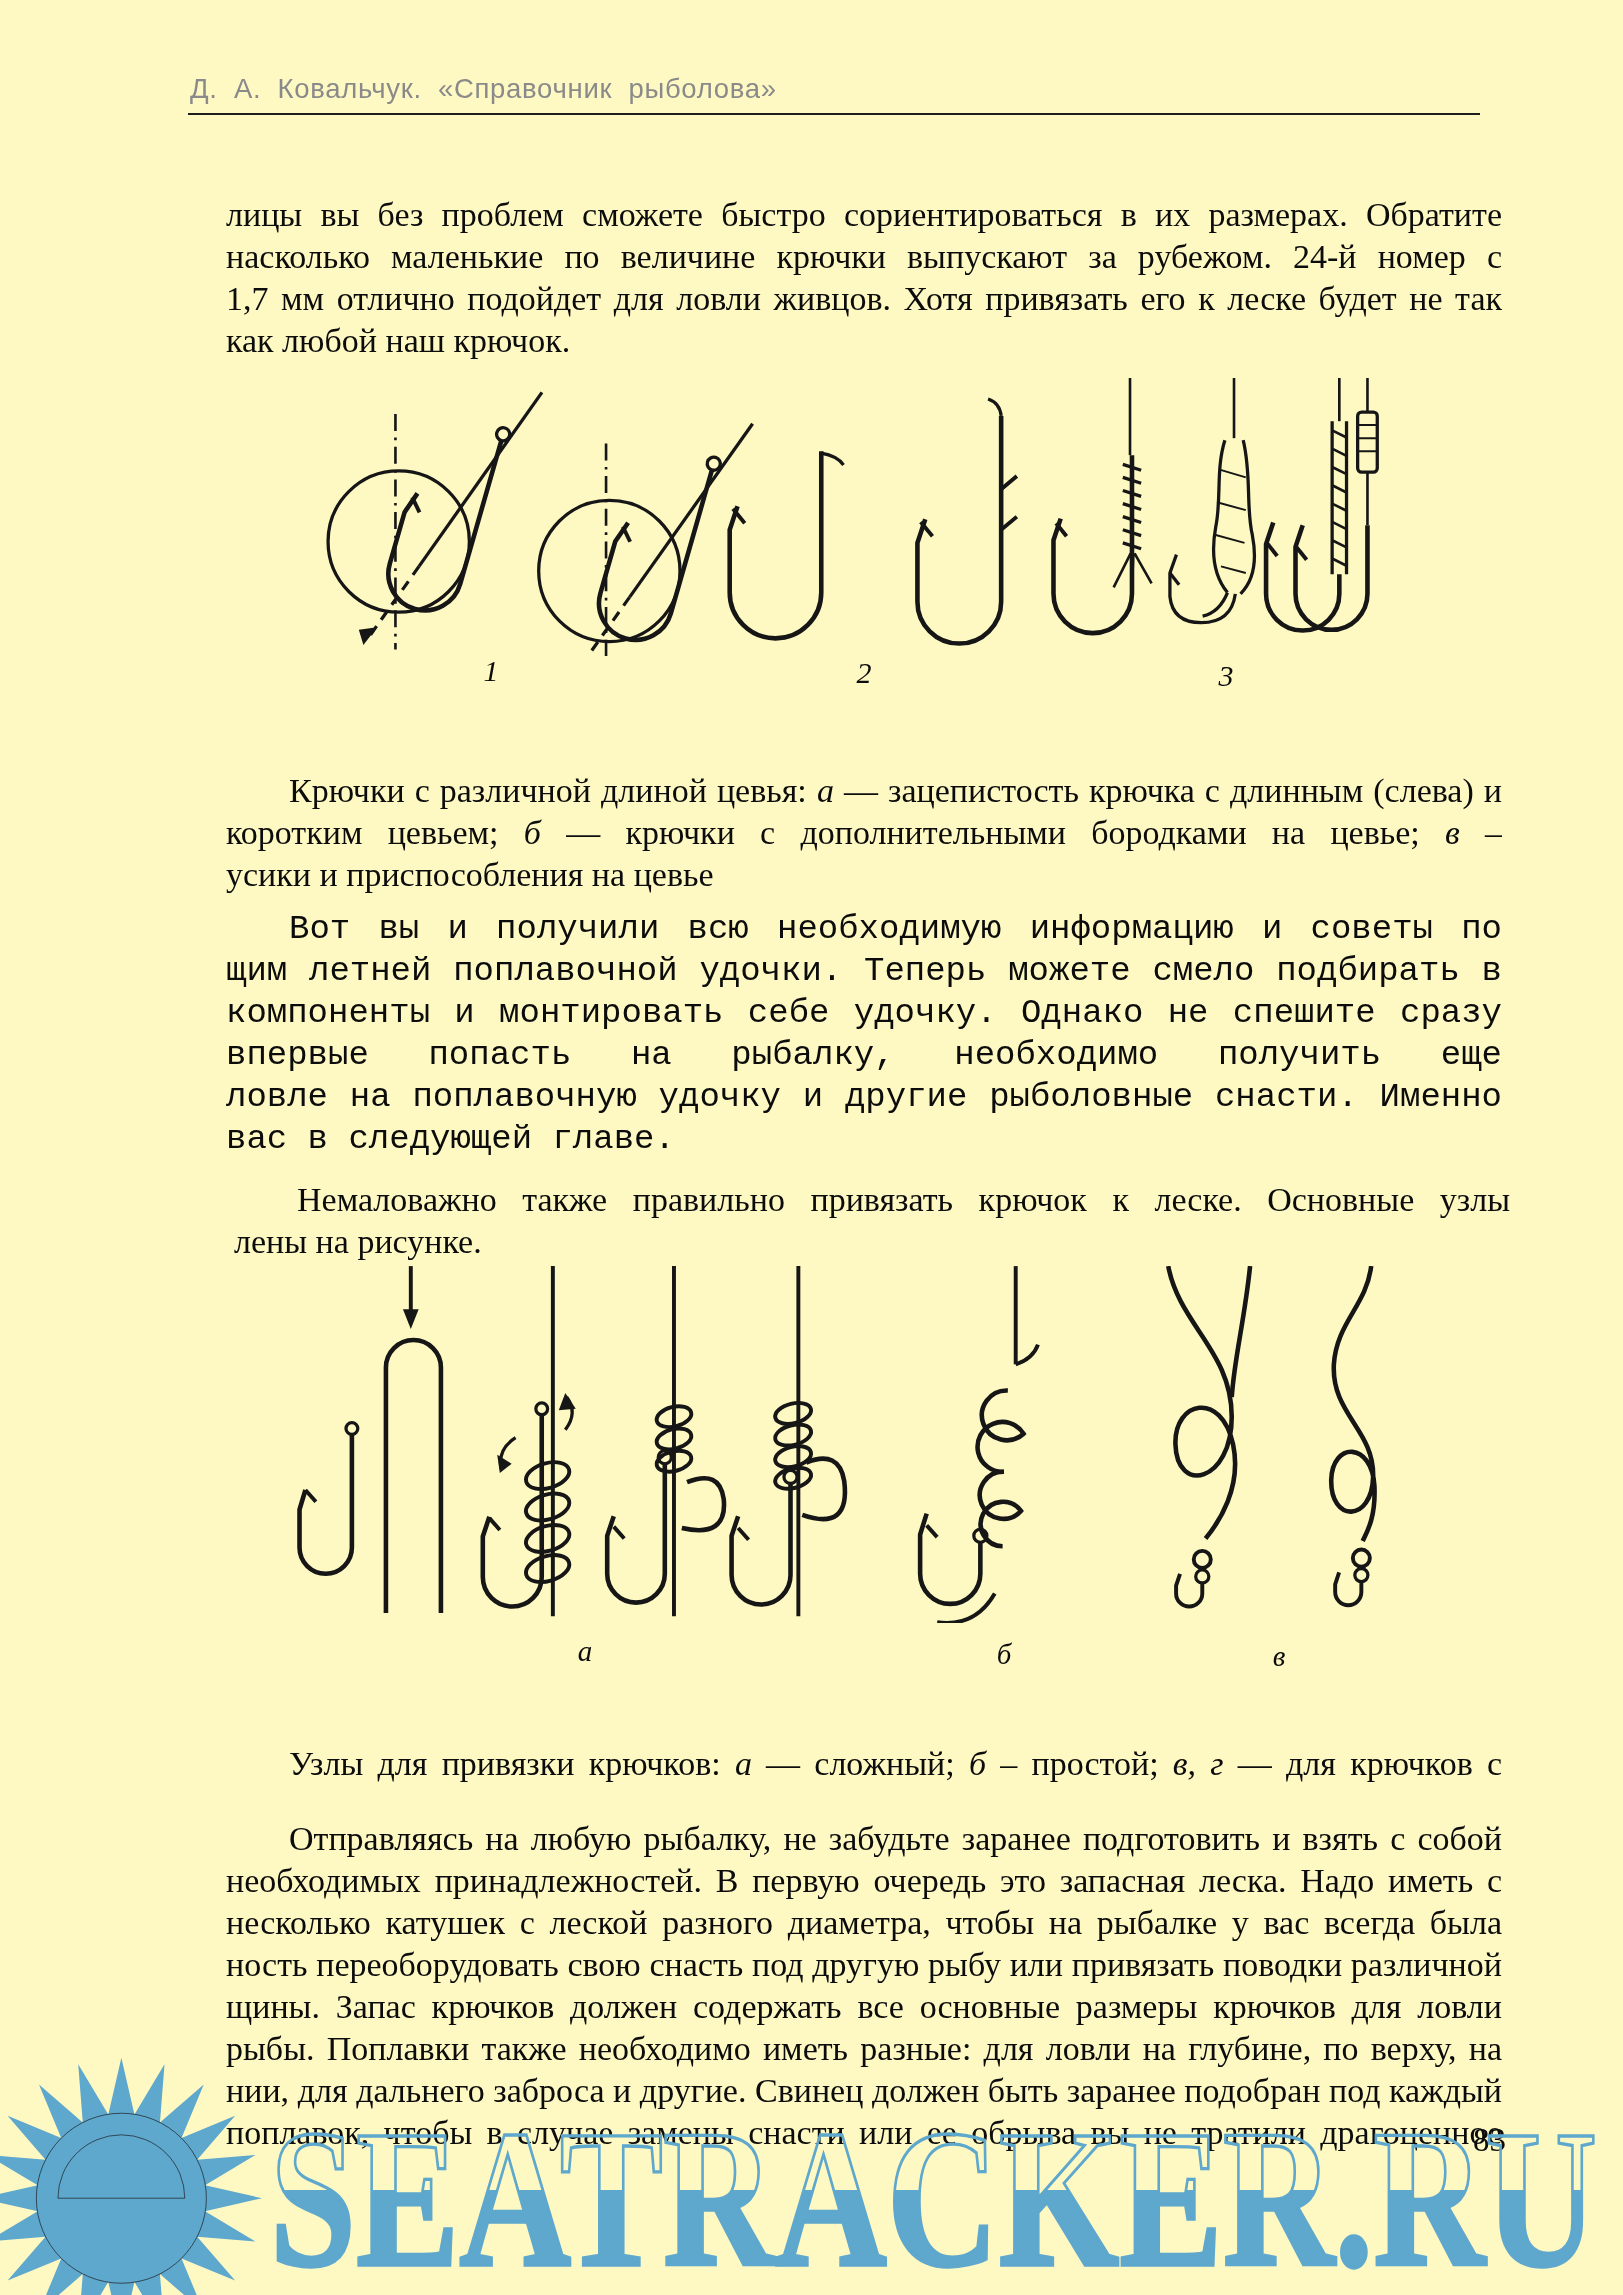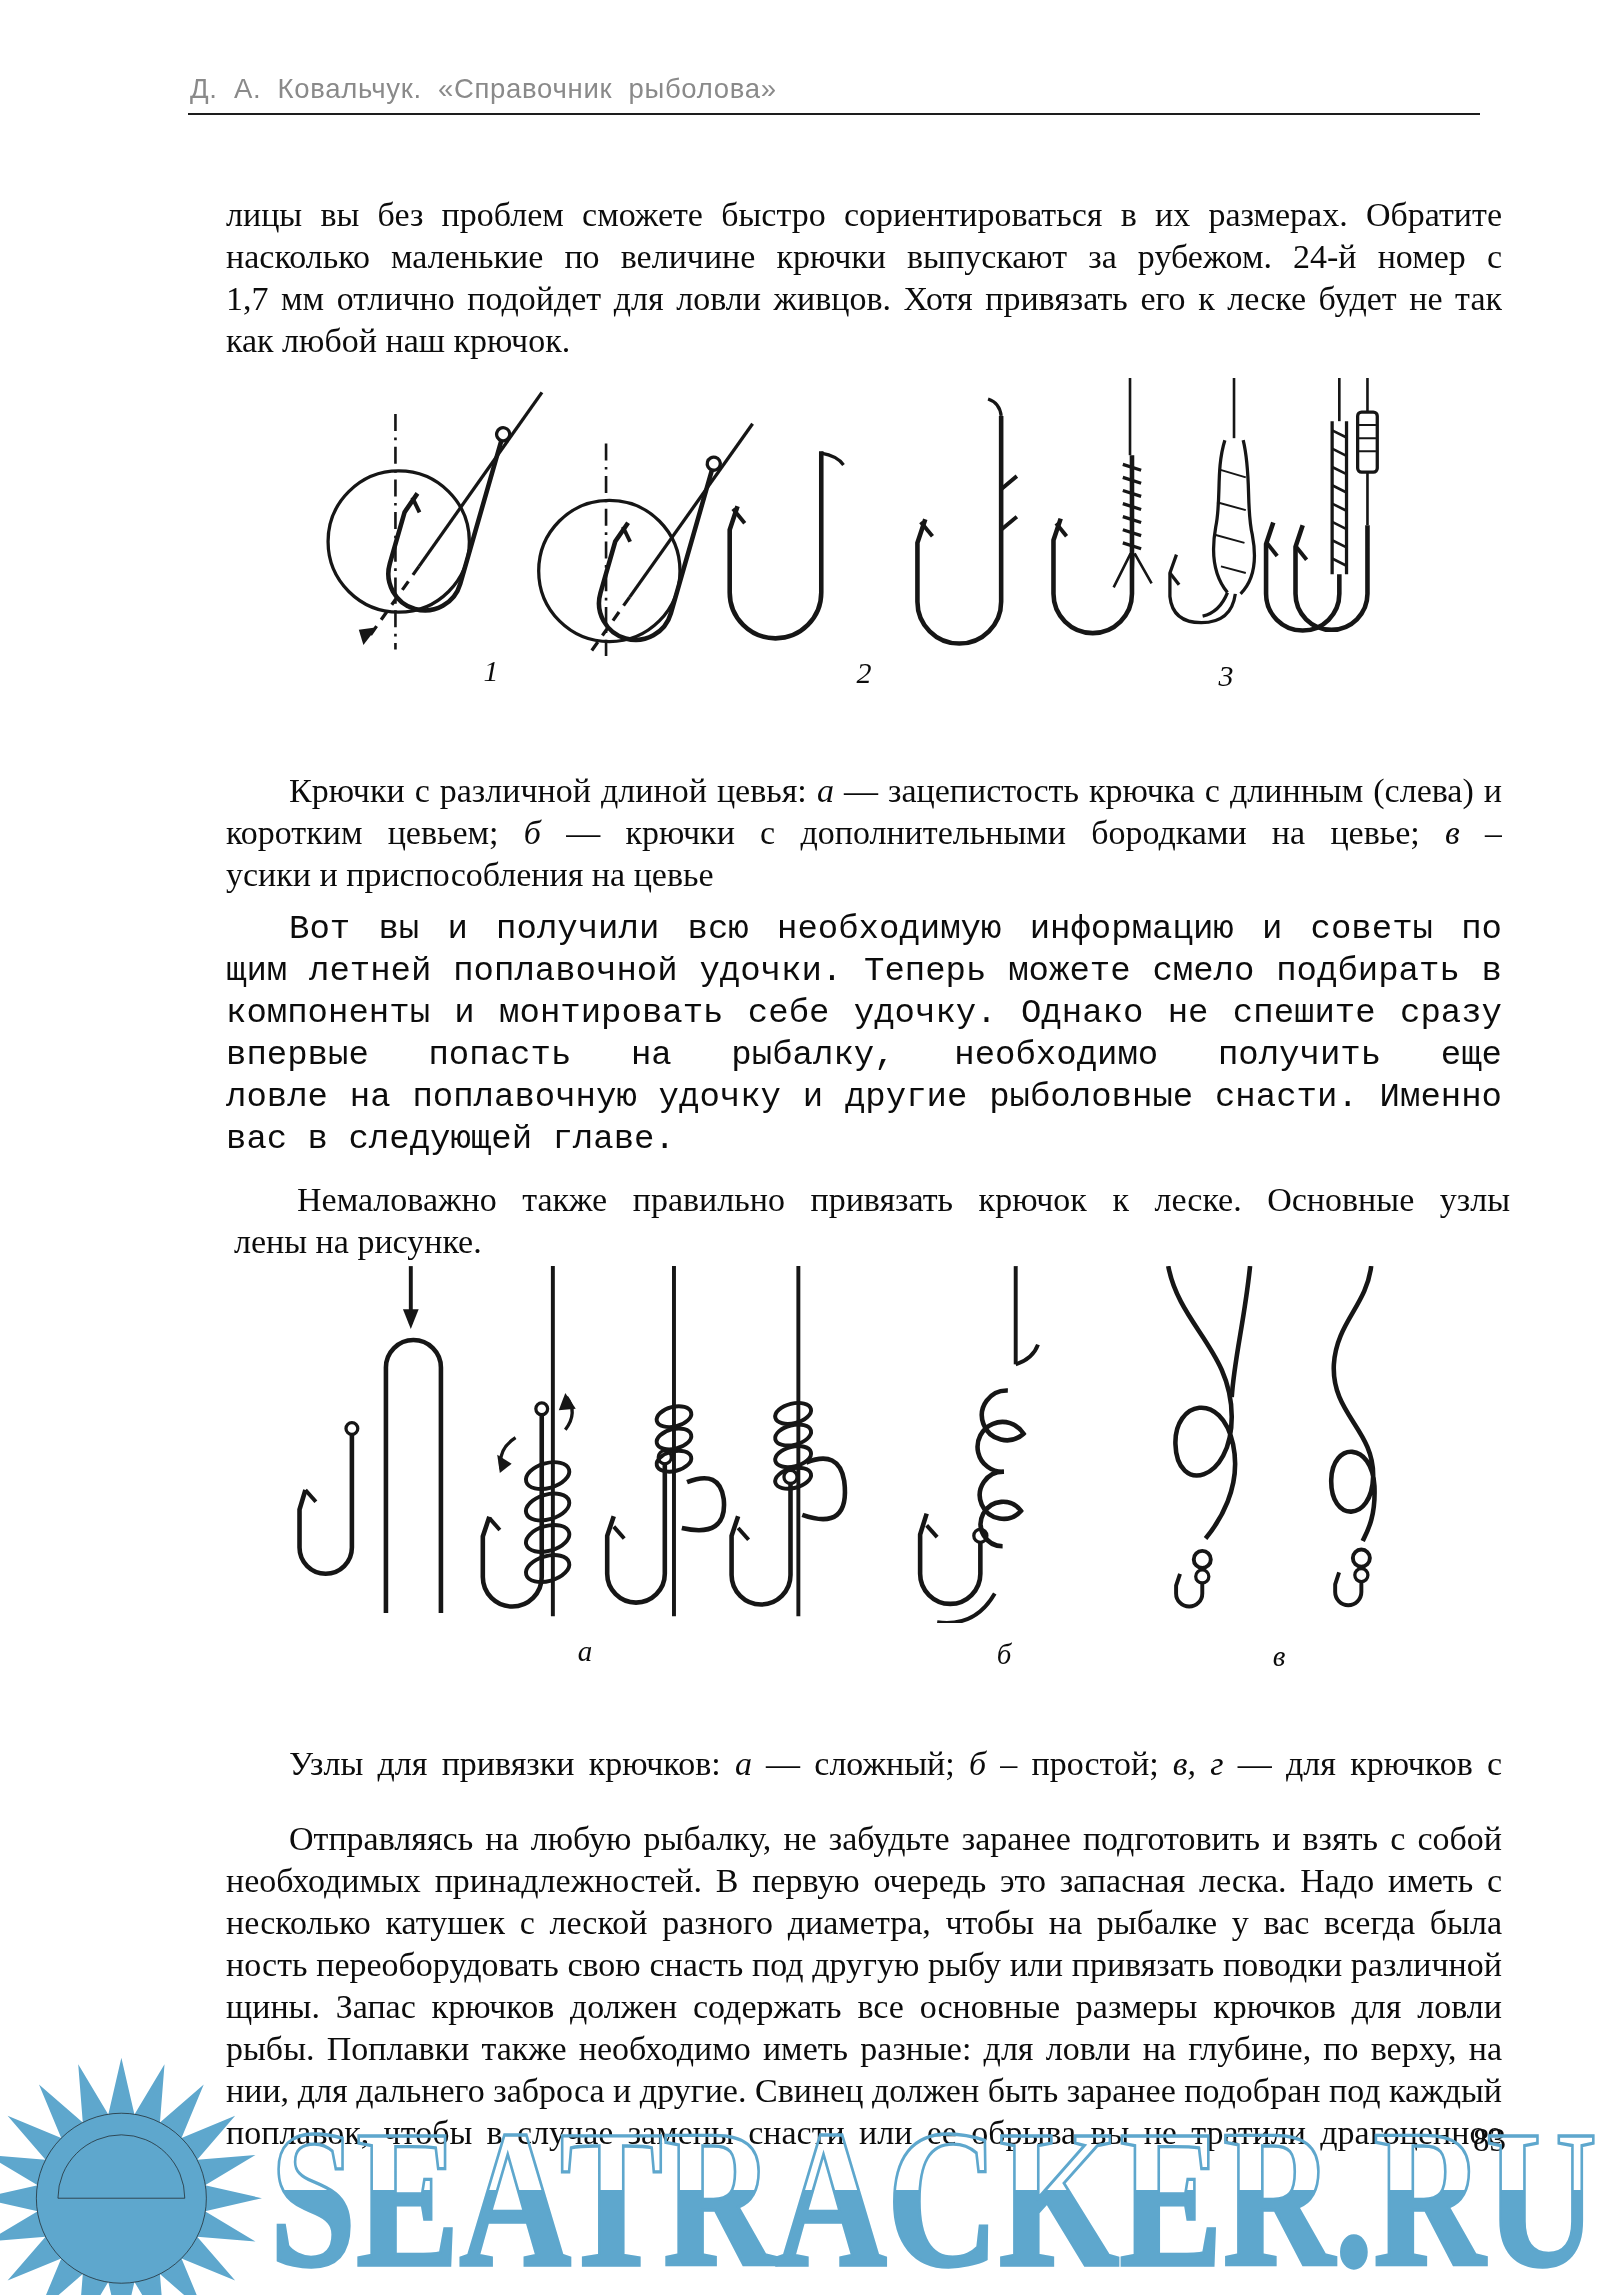--- a/index.html
+++ b/index.html
@@ -1,16 +1,16 @@
 <!DOCTYPE html>
 <html style="font-size:10.5px"><head>
 <meta charset="utf-8">
 <style>
   html,body{margin:0;padding:0;background:#e8e8e8;}
-  .page{position:relative;width:1623px;height:2295px;background:#ffffff;overflow:hidden;
+  .page{position:relative;width:1623px;height:2295px;background:#fef9c3;overflow:hidden;
         font-family:"Liberation Serif",serif;color:#0c0c0c;}
   .hdr{position:absolute;left:190px;top:73px;font-family:"Liberation Sans",sans-serif;
        font-size:27.5px;line-height:31px;color:#8a8a8a;letter-spacing:0.7px;word-spacing:7.9px;}
   .rule{position:absolute;left:188px;top:113px;width:1292px;height:2px;background:#1d1d1d;}
   .para{position:absolute;left:226px;width:1276px;}
   .ln{height:42px;line-height:42px;font-size:34px;text-align:justify;text-align-last:justify;
       overflow:hidden;white-space:normal;}
   .ln.last{text-align-last:left;}
   .ind{text-indent:63px;}
   .it{font-style:italic;}

